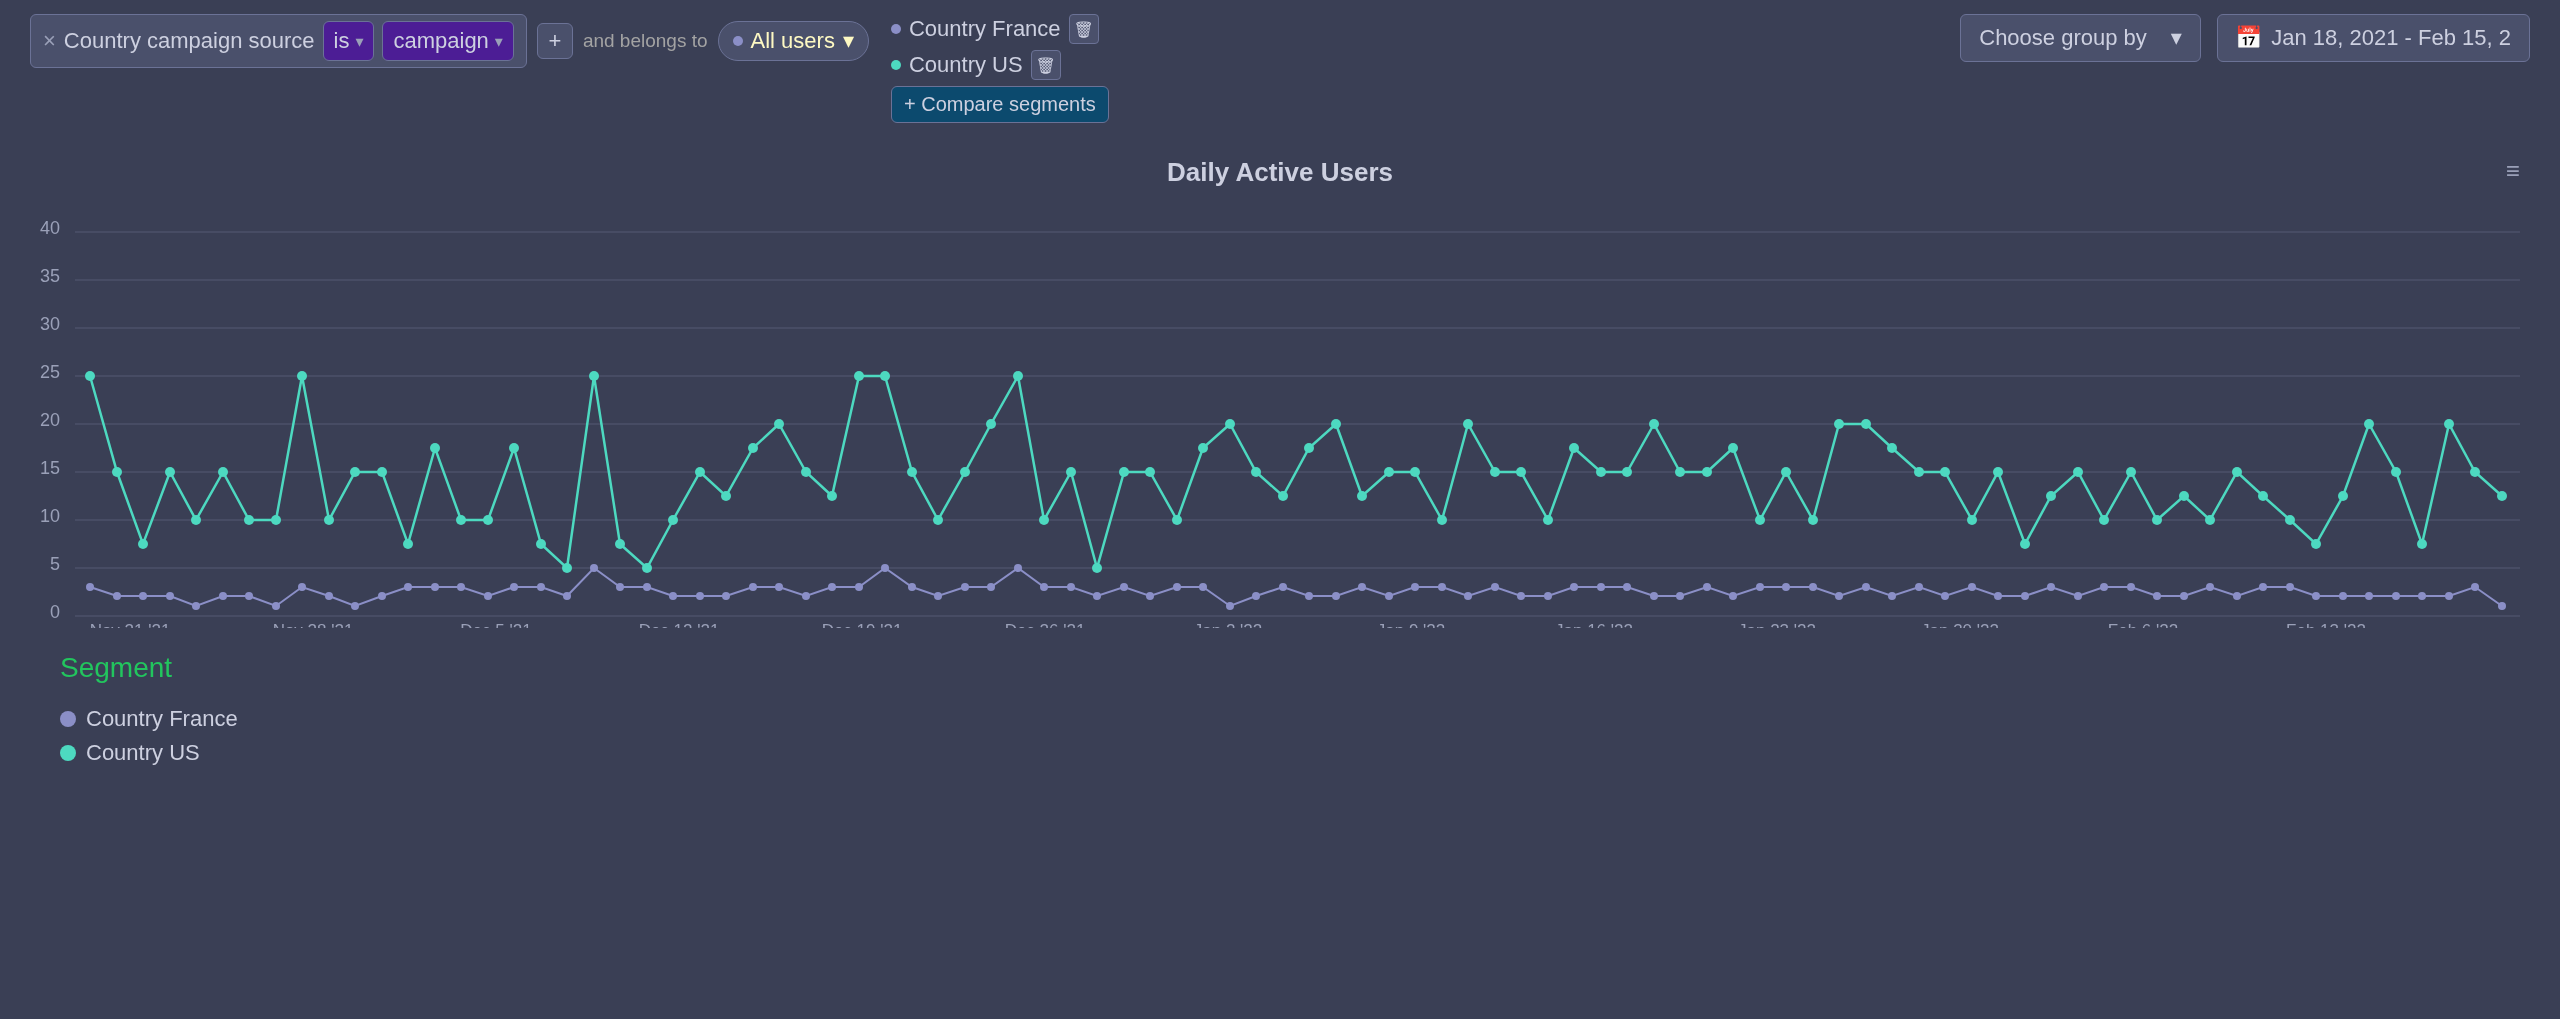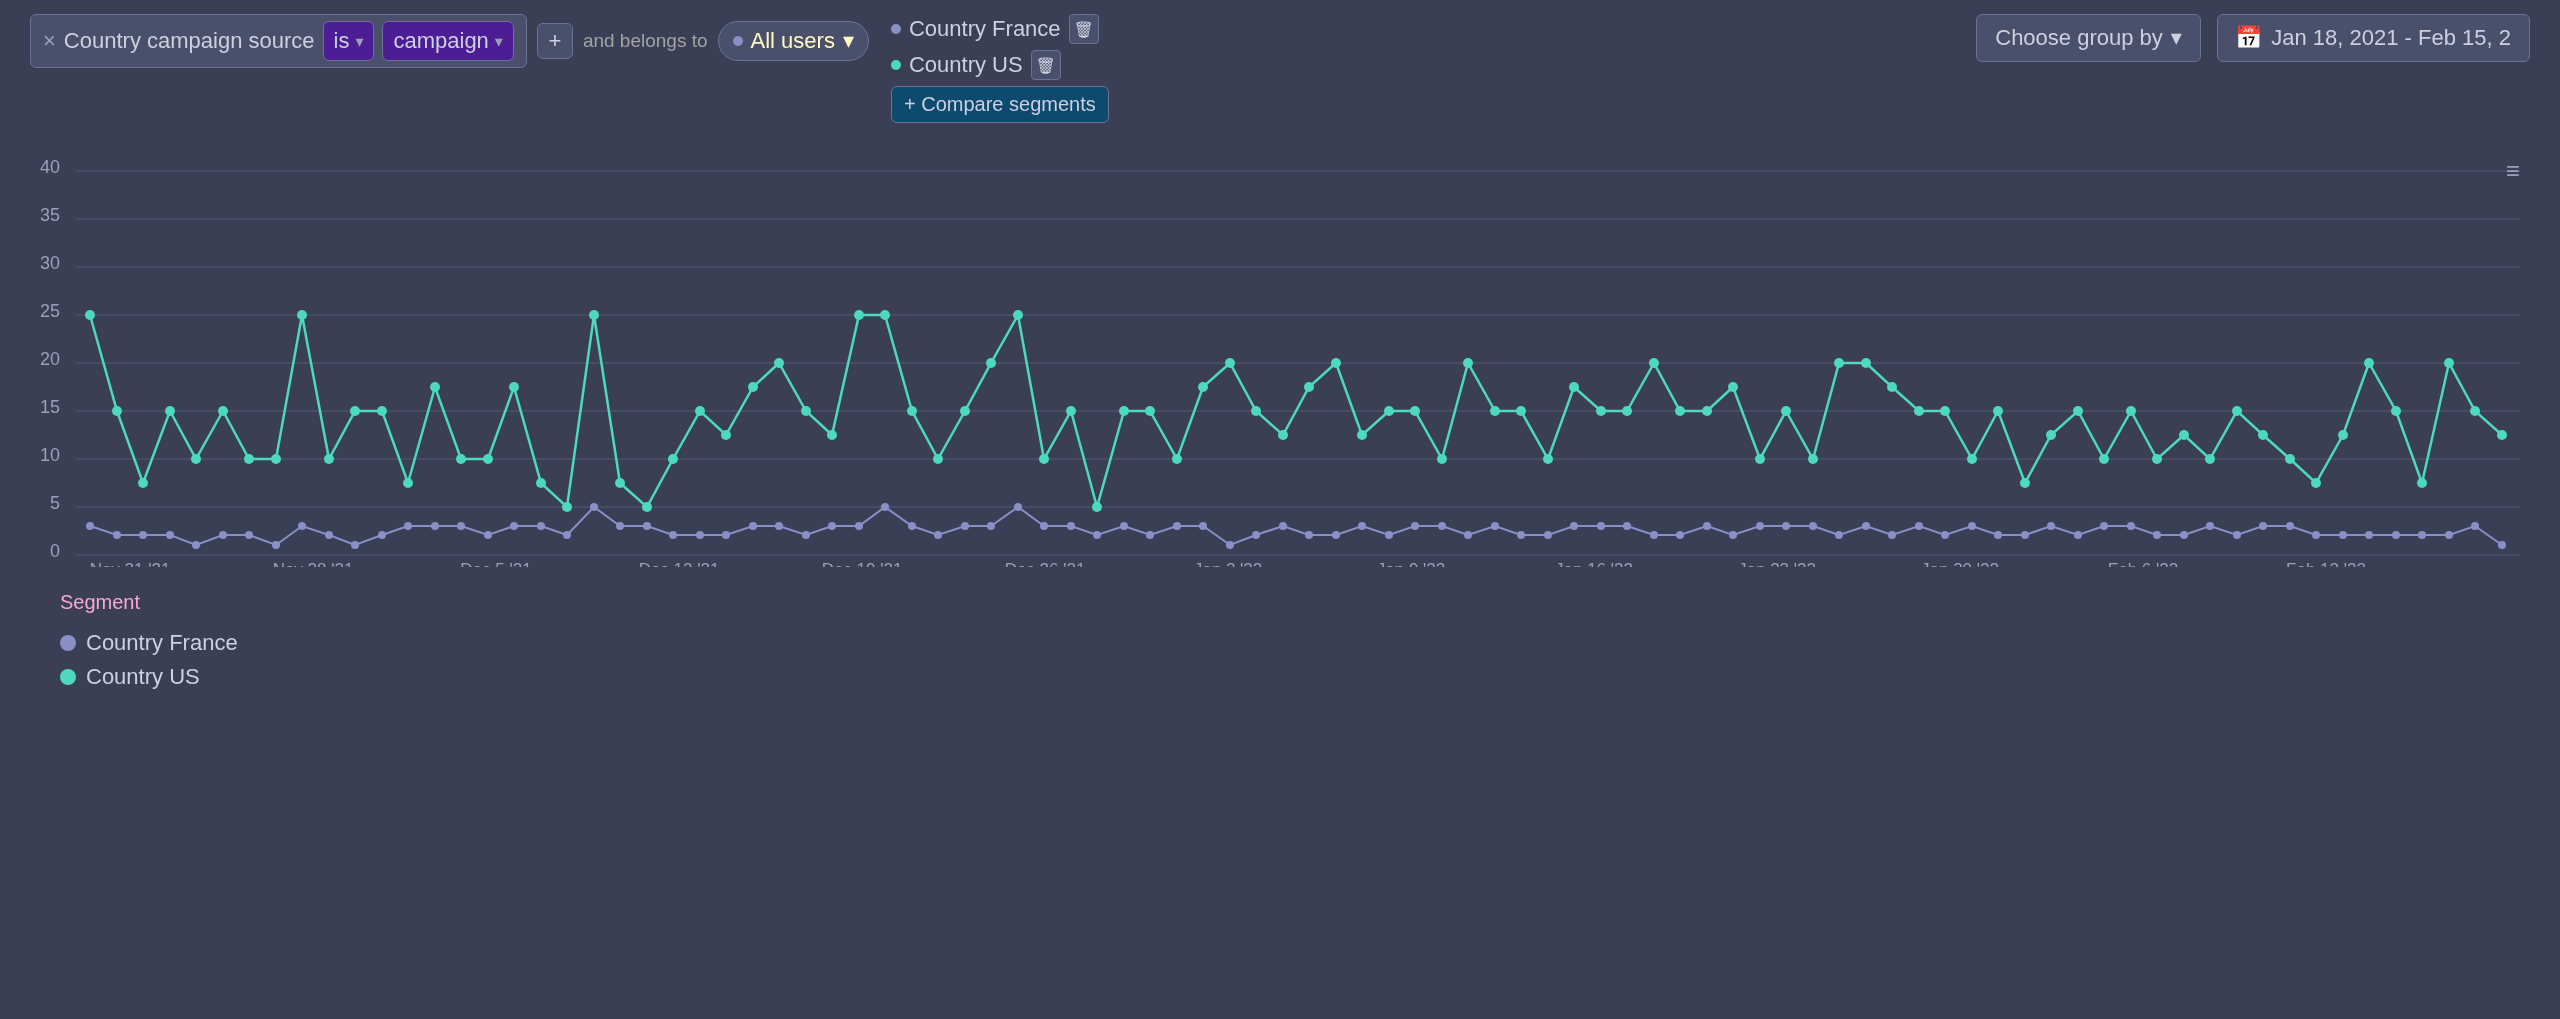--- a/index.html
+++ b/index.html
@@ -119,43 +119,43 @@
     .right-controls {
       margin-left: auto;
       display: flex;
       align-items: center;
       gap: 16px;
     }
 
     .group-by-btn {
       display: flex;
       align-items: center;
+      gap: 24px;
+      background: #4a506b;
+      border: 1px solid #6b7296;
+      border-radius: 6px;
+      padding: 10px 18px;
+      font-size: 22px;
+      cursor: pointer;
+      color: #cdd0e0;
+    }
+
+    .date-range-btn {
+      display: flex;
+      align-items: center;
       gap: 8px;
       background: #4a506b;
       border: 1px solid #6b7296;
       border-radius: 6px;
       padding: 10px 18px;
       font-size: 22px;
       cursor: pointer;
       color: #cdd0e0;
     }
 
-    .date-range-btn {
-      display: flex;
-      align-items: center;
-      gap: 8px;
-      background: #4a506b;
-      border: 1px solid #6b7296;
-      border-radius: 6px;
-      padding: 10px 18px;
-      font-size: 22px;
-      cursor: pointer;
-      color: #cdd0e0;
-    }
-
     
     .chart-container {
       margin: 10px 30px 20px;
       background: #3a3f55;
       position: relative;
     }
 
     .chart-title {
       text-align: center;
       font-size: 26px;
@@ -177,23 +177,23 @@
     .chart-svg-wrapper {
       width: 100%;
     }
 
     
     .legend {
       margin: 20px 60px;
     }
 
     .legend-title {
-      font-size: 20px;
-      color: #f9a8d4;
-      margin-bottom: 16px;
+      font-size: 28px;
+      color: #22c55e;
+      margin-bottom: 22px;
     }
 
     .legend-item {
       display: flex;
       align-items: center;
       gap: 10px;
       font-size: 22px;
       color: #cdd0e0;
       margin-bottom: 8px;
     }
@@ -277,20 +277,21 @@
       <span class="chevron">▾</span>
     </div>
     <div class="date-range-btn">
       <span>📅</span>
       <span>Jan 18, 2021 - Feb 15, 2</span>
     </div>
   </div>
 </div>
 
 <div class="chart-container">
+  <div class="chart-title">Daily Active Users</div>
   <div class="chart-menu-icon">≡</div>
 
   <div class="chart-svg-wrapper">
     <svg width="2500" height="420" viewBox="0 0 2500 420">
 
       <rect width="2500" height="420" fill="#3a3f55"></rect>
 
       <text x="30" y="410" fill="#9aa0b8" font-size="18" text-anchor="end">0</text>
       <text x="30" y="362" fill="#9aa0b8" font-size="18" text-anchor="end">5</text>
       <text x="30" y="314" fill="#9aa0b8" font-size="18" text-anchor="end">10</text>

